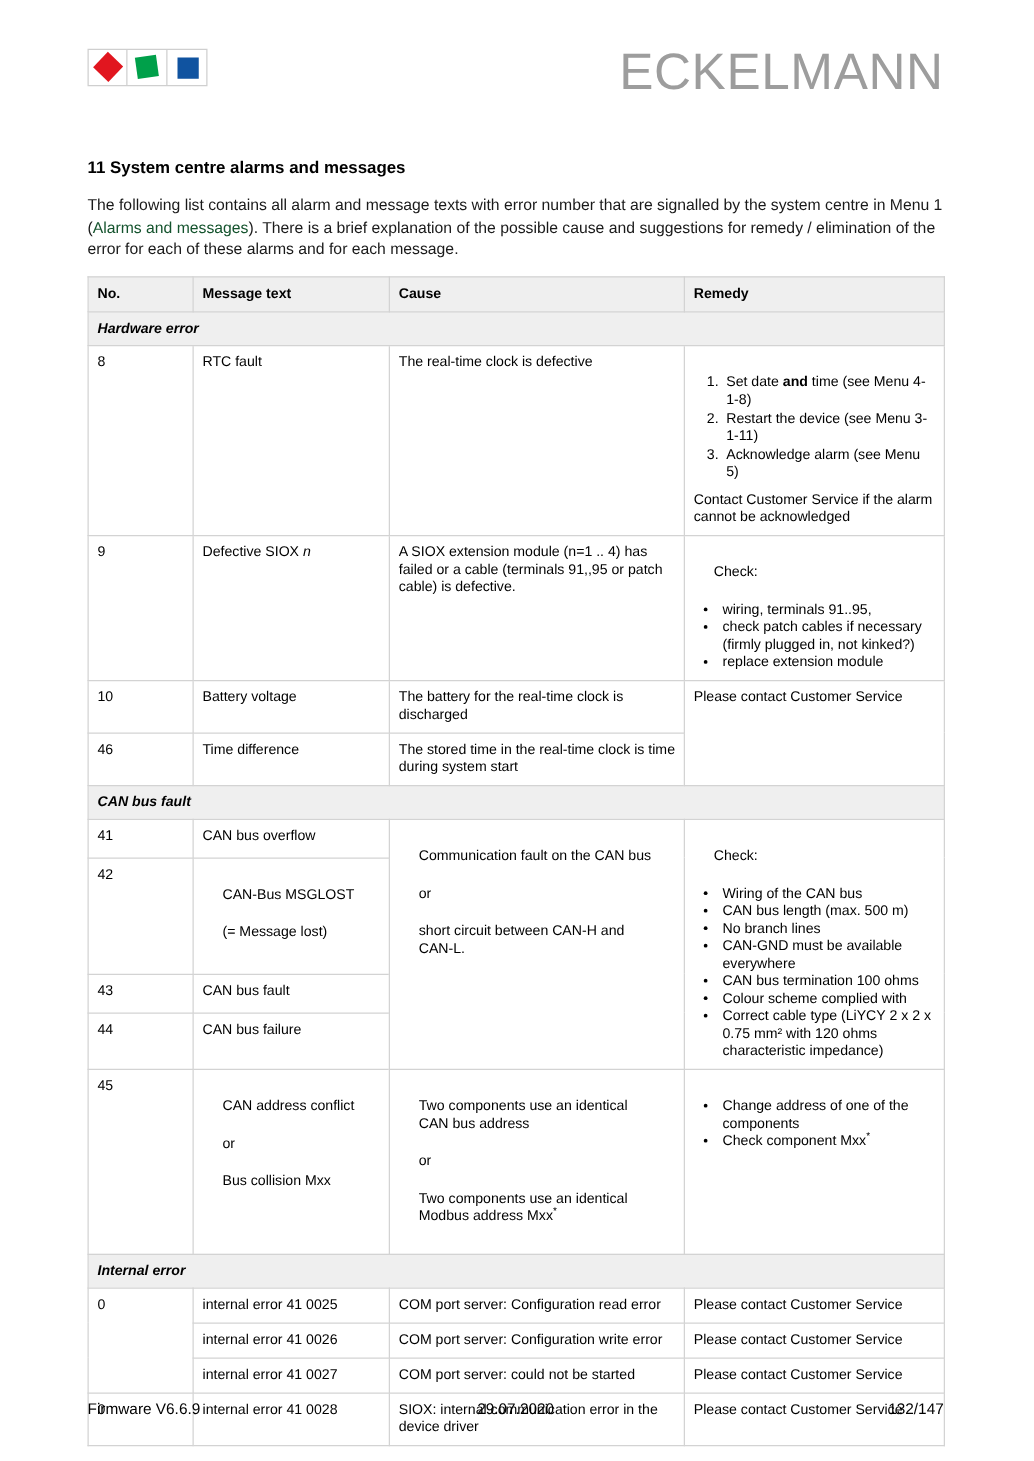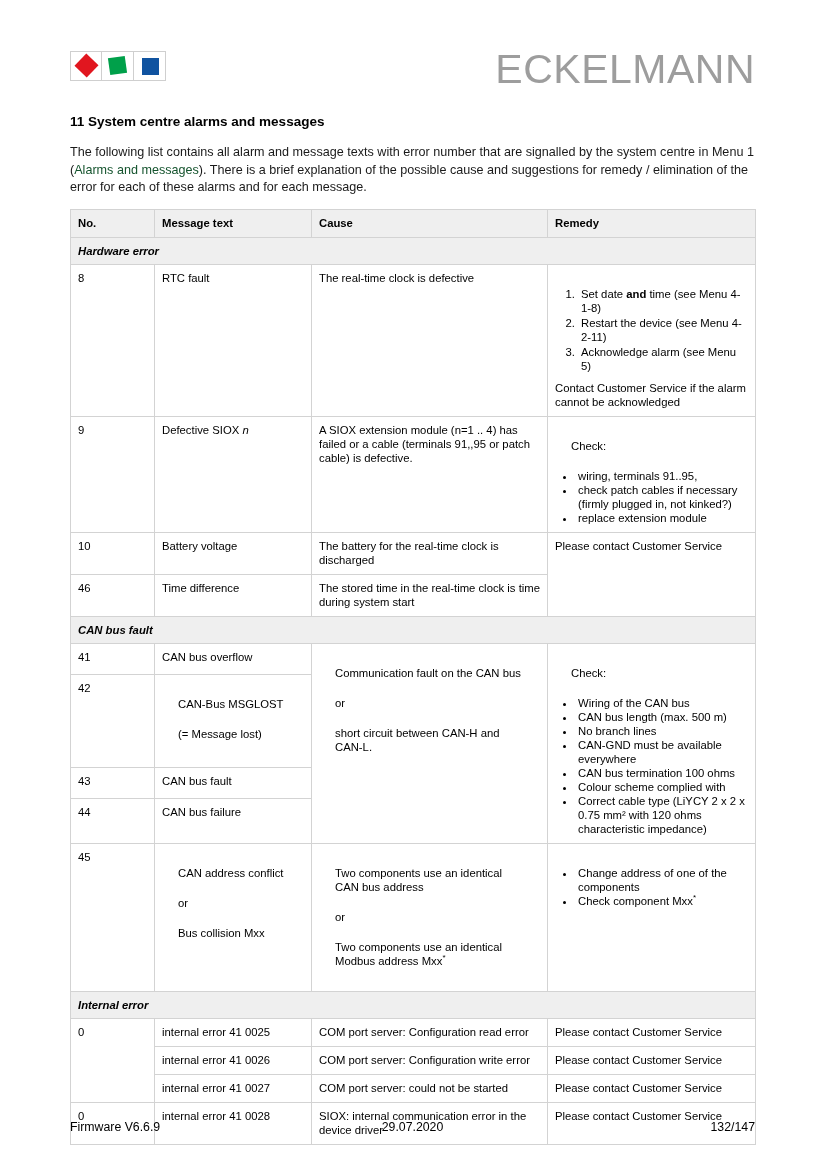--- a/index.html
+++ b/index.html
@@ -19,21 +19,21 @@
     position: absolute;
     left: 0; top: 0;
     width: 827px;
     height: 1169px;
   }
 
   
   .header {
     position: absolute;
     left: 70px;
-    top: 46px;
+    top: 34px;
     width: 685px;
     height: 52px;
   }
   .logo {
     position: absolute;
     left: 0;
     top: 5px;
     width: 96px;
     height: 30px;
     display: flex;
@@ -77,21 +77,21 @@
   
   .content {
     position: absolute;
     left: 70px;
     top: 110px;
     width: 685px;
   }
   h1.section-title {
     font-size: 13.5px;
     font-weight: bold;
-    margin: 4px 0 14px 0;
+    margin: 16px 0 14px 0;
     line-height: 16px;
   }
   p.intro {
     font-size: 12.6px;
     line-height: 17.5px;
     margin: 0 0 12px 0;
     color: #1a1a1a;
   }
   a.doclink {
     color: #14532d;
@@ -226,21 +226,21 @@
           <td colspan="4">Hardware error</td>
         </tr>
 
         <tr style="height:130px">
           <td class="num">8</td>
           <td>RTC fault</td>
           <td>The real-time clock is defective</td>
           <td>
             <ol class="steps">
               <li><span>Set date </span><span class="bold">and</span><span> time (see Menu 4-1-8)</span></li>
-              <li>Restart the device (see Menu 4-2-11)</li>
+              <li>Restart the device (see Menu 3-1-11)</li>
               <li>Acknowledge alarm (see Menu 5)</li>
             </ol>
             <p class="after-list">Contact Customer Service if the alarm cannot be acknowledged</p>
           </td>
         </tr>
 
         <tr style="height:87px">
           <td class="num">9</td>
           <td><span>Defective SIOX </span><span class="it">n</span></td>
           <td>A SIOX extension module (n=1 .. 4) has failed or a cable (terminals 91,,95 or patch cable) is defective.</td>

